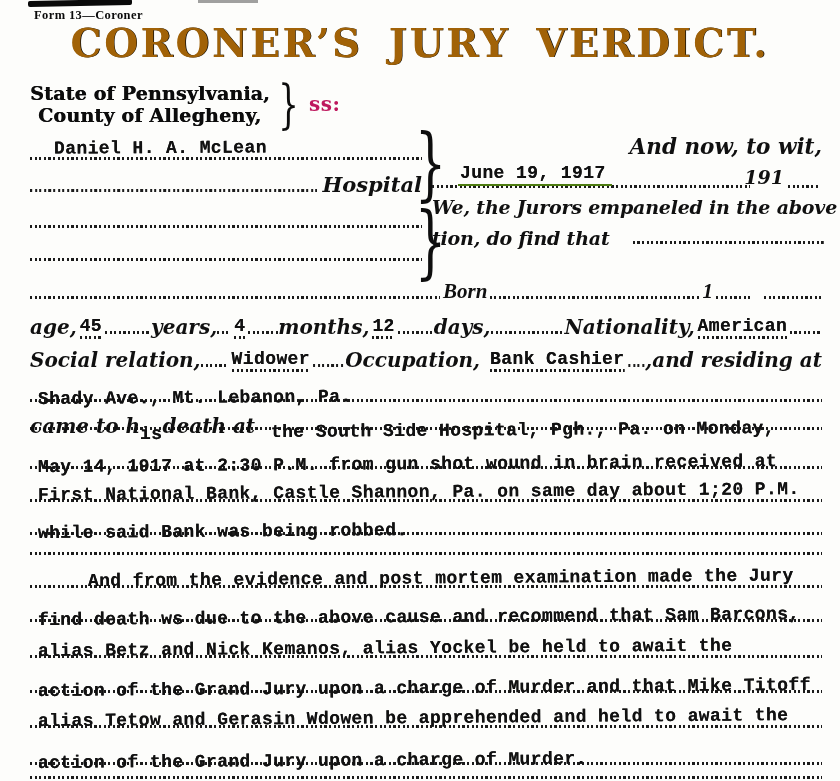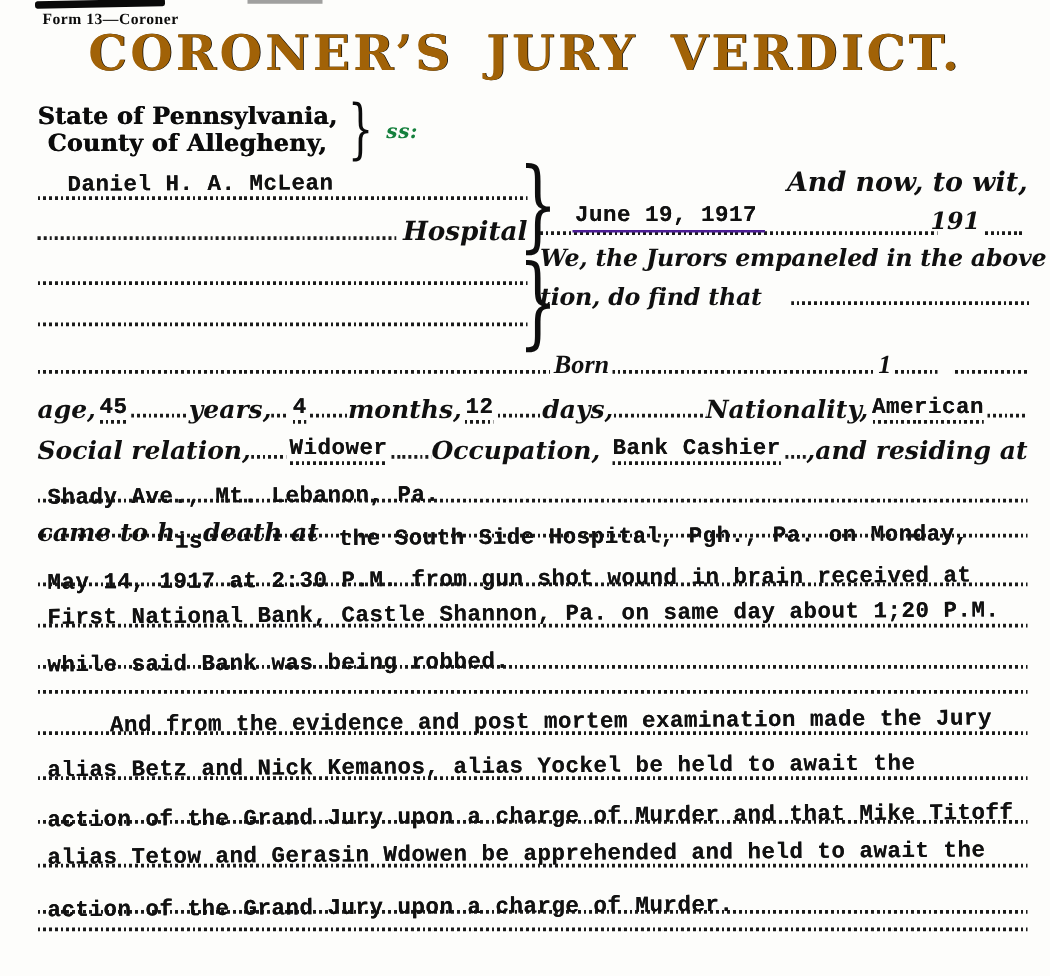--- a/index.html
+++ b/index.html
@@ -29,42 +29,42 @@
     background:repeating-linear-gradient(90deg,#1b1b1b 0 2.2px,transparent 2.2px 4.6px) bottom/100% 3px no-repeat;
   }
   .flexrow{position:absolute;display:flex;align-items:flex-end;}
   .flexrow .rule{margin-bottom:5px;}
   
   .form-label{position:absolute;left:34px;top:8px;font-family:"Liberation Serif",serif;font-weight:bold;font-size:12.5px;letter-spacing:.4px;color:#0b0b0b;}
   .title{position:absolute;left:0;right:0;top:20px;text-align:center;font-weight:bold;font-size:39px;letter-spacing:2.5px;word-spacing:10px;color:#a16207;text-shadow:.6px 0 #0a0a0a;}
   .jurisdiction{position:absolute;left:30px;top:82px;display:flex;align-items:center;}
   .jur-lines{display:flex;flex-direction:column;line-height:22px;}
   .jur-brace{font-family:"DejaVu Serif",serif;font-weight:normal;font-size:52px;line-height:44px;transform:scaleX(.62);margin-left:2px;color:#0c0c0c;}
-  .ss{font-weight:bold;font-size:16px;margin-left:4px;letter-spacing:.5px;color:#15803d;font-style:italic;}
+  .ss{font-weight:bold;font-size:20px;margin-left:4px;letter-spacing:.5px;color:#be185d;}
   
   .dec-col{position:absolute;left:30px;top:128px;width:392px;}
   .dec-r{position:relative;}
   .dec-r .rule{position:absolute;left:0;right:0;bottom:2px;}
   .dec-r1{height:34px;}
   .dec-r1 .typed{position:absolute;left:24px;bottom:4px;transform:rotate(-.3deg);}
   .dec-r2{height:35px;display:flex;align-items:flex-end;}
   .dec-r2 .rule{position:static;flex:1;margin-bottom:5px;}
   .dec-r2 .pi{font-size:21px;margin-left:5px;}
   .dec-r3,.dec-r4{height:33px;}
   .braces{position:absolute;left:405px;top:126px;display:flex;flex-direction:column;color:#0e0e0e;}
   .brace{font-family:"DejaVu Serif",serif;font-size:80px;line-height:76px;transform:scaleX(.62);}
   .brace+.brace{margin-top:2px;}
   
   .right-col{position:absolute;left:432px;top:134px;width:392px;}
   .and-now{text-align:right;padding-right:2px;}
   .and-now .pi{font-size:21.5px;}
   .date-row{position:relative;height:33px;}
   .date-row .rule{position:absolute;left:0;right:74px;bottom:4px;}
   .date-row .rule2{position:absolute;right:6px;width:30px;bottom:4px;left:auto;}
-  .date-row .typed{position:absolute;left:26px;bottom:6px;border-bottom:2px solid #4c1d95;padding:0 6px 1px 2px;}
+  .date-row .typed{position:absolute;left:26px;bottom:6px;border-bottom:2px solid #4d7c0f;padding:0 6px 1px 2px;}
   .date-row .pi{position:absolute;right:40px;bottom:4px;font-size:19px;}
   .jurors1{margin-top:4px;}
   .jurors1 .pi,.jurors2 .pi{font-size:19px;letter-spacing:-.2px;}
   .jurors2{display:flex;align-items:flex-end;height:31px;gap:24px;}
   .jurors2 .rule{flex:1;margin-bottom:5px;}
   
   .born-row{left:30px;top:274px;right:18px;height:30px;}
   .born-row .pi{margin:0 3px;font-size:21px;font-family:Liberation Serif, serif;}
   .born-one{font-size:19px;}
   .age-row{left:30px;top:307px;right:18px;height:32px;}
@@ -211,20 +211,24 @@
         <div class="rule"></div>
         <span class="typed t-struck">while said Bank was being robbed.</span>
       </div>
       <div class="vrow" style="height: 20px;">
         <div class="rule"></div>
       </div>
       <div class="vrow" style="height: 33px;">
         <div class="rule"></div>
         <span class="typed t-grazed indent">And from the evidence and post mortem examination made the Jury</span>
       </div>
+      <div class="vrow" style="height: 34px;">
+        <div class="rule"></div>
+        <span class="typed t-struck">find death ws due to the above cause and recommend that Sam Barcons,</span>
+      </div>
       <div class="vrow" style="height: 36px;">
         <div class="rule"></div>
         <span class="typed t-grazed">alias Betz and Nick Kemanos, alias Yockel be held to await the</span>
       </div>
       <div class="vrow" style="height: 35px;">
         <div class="rule"></div>
         <span class="typed t-struck">action of the Grand Jury upon a charge of Murder and that Mike Titoff</span>
       </div>
       <div class="vrow" style="height: 35px;">
         <div class="rule"></div>

